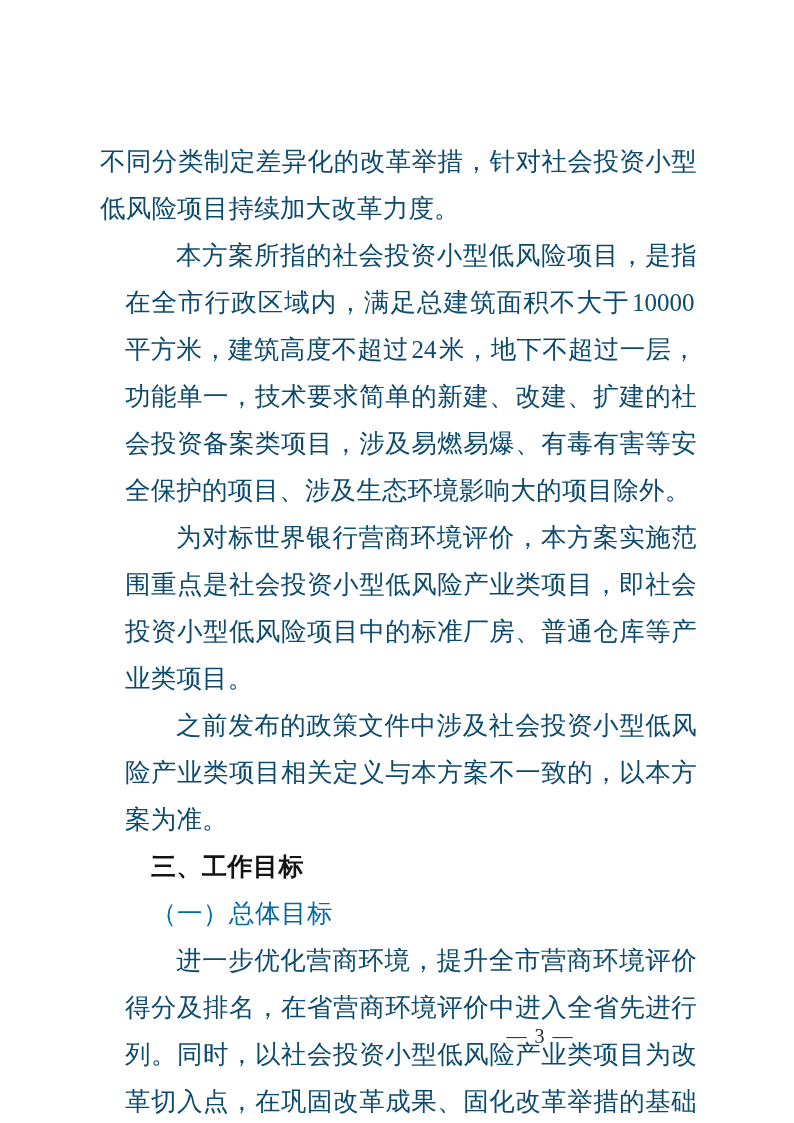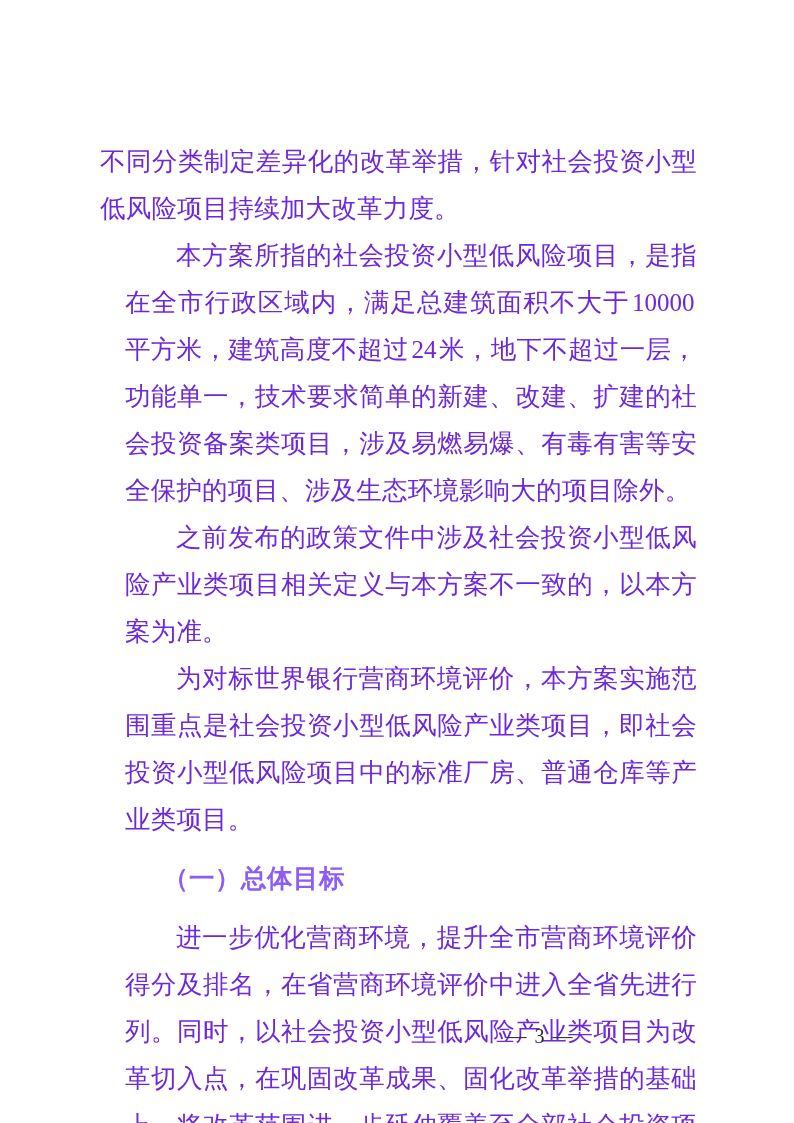--- a/index.html
+++ b/index.html
@@ -23,21 +23,21 @@
     left: 100px;
     top: 138px;
     width: 597px;
   }
 
   
   .para {
     font-family: "DejaVu Serif", "Liberation Serif", serif;
     font-size: 25.5px;
     line-height: 47px;
-    color: #6d28d9;
+    color: #0c4a6e;
     text-align: justify;
     text-justify: inter-character;
     margin: 0;
     letter-spacing: 0.2px;
     text-indent: 0;
     -webkit-font-smoothing: antialiased;
   }
 
   .para.indent {
     text-indent: 51px;
@@ -54,23 +54,23 @@
     margin: 0;
     text-indent: 51px;
     letter-spacing: 0.5px;
   }
 
   
   .heading-kai {
     font-family: "DejaVu Serif", "Liberation Serif", serif;
     font-size: 25.5px;
     line-height: 47px;
-    font-weight: bold;
-    color: #8b5cf6;
-    margin: 12px;
+    font-weight: normal;
+    color: #0369a1;
+    margin: 0;
     text-indent: 51px;
     letter-spacing: 0.5px;
   }
 
   
   .num {
     font-family: "Liberation Serif", "DejaVu Serif", serif;
     font-size: 25px;
     padding: 0 2.5px;
     letter-spacing: 0;
@@ -101,24 +101,25 @@
 <body>
 
 <div class="page">
 
   <div class="body-col">
 
     <p class="para">不同分类制定差异化的改革举措，针对社会投资小型低风险项目持续加大改革力度。</p>
 
     <p class="para indent"><span>本方案所指的社会投资小型低风险项目，是指在全市行政区域内，满足总建筑面积不大于</span><span class="num">10000</span><span>平方米，建筑高度不超过</span><span class="num">24</span><span>米，地下不超过一层，功能单一，技术要求简单的新建、改建、扩建的社会投资备案类项目，涉及易燃易爆、有毒有害等安全保护的项目、涉及生态环境影响大的项目除外。</span></p>
 
+    <p class="para indent">为对标世界银行营商环境评价，本方案实施范围重点是社会投资小型低风险产业类项目，即社会投资小型低风险项目中的标准厂房、普通仓库等产业类项目。</p>
+
     <p class="para indent">之前发布的政策文件中涉及社会投资小型低风险产业类项目相关定义与本方案不一致的，以本方案为准。</p>
 
-    <p class="para indent">为对标世界银行营商环境评价，本方案实施范围重点是社会投资小型低风险产业类项目，即社会投资小型低风险项目中的标准厂房、普通仓库等产业类项目。</p>
-
+    <p class="heading-hei">三、工作目标</p>
 
     <p class="heading-kai">（一）总体目标</p>
 
     <p class="para indent">进一步优化营商环境，提升全市营商环境评价得分及排名，在省营商环境评价中进入全省先进行列。同时，以社会投资小型低风险产业类项目为改革切入点，在巩固改革成果、固化改革举措的基础上，将改革范围进一步延伸覆盖至全部社会投资项目。</p>
 
   </div>
 
   <div class="footer">
     <span class="footer-inner"><span>—</span><span class="fnum">3</span><span>—</span></span>
   </div>

